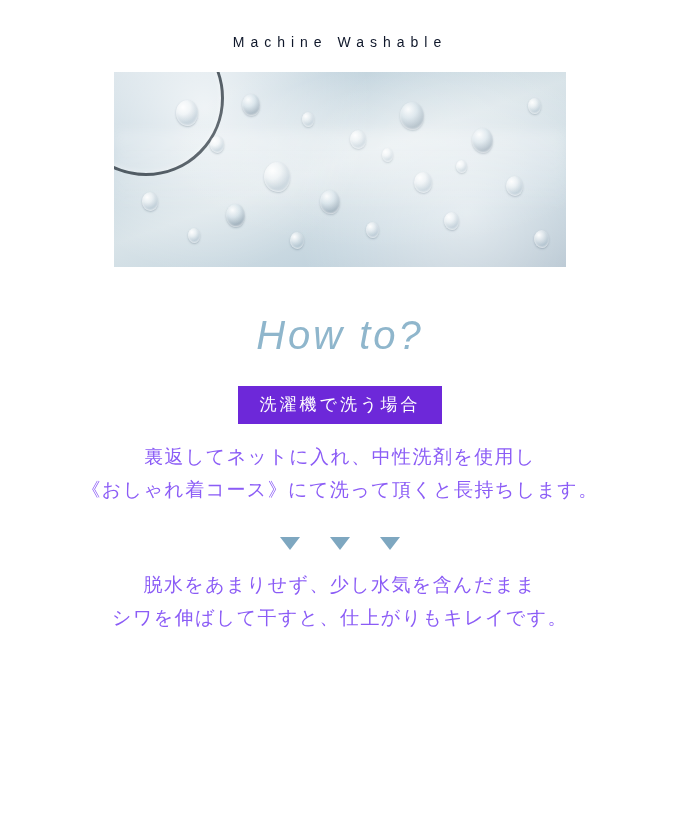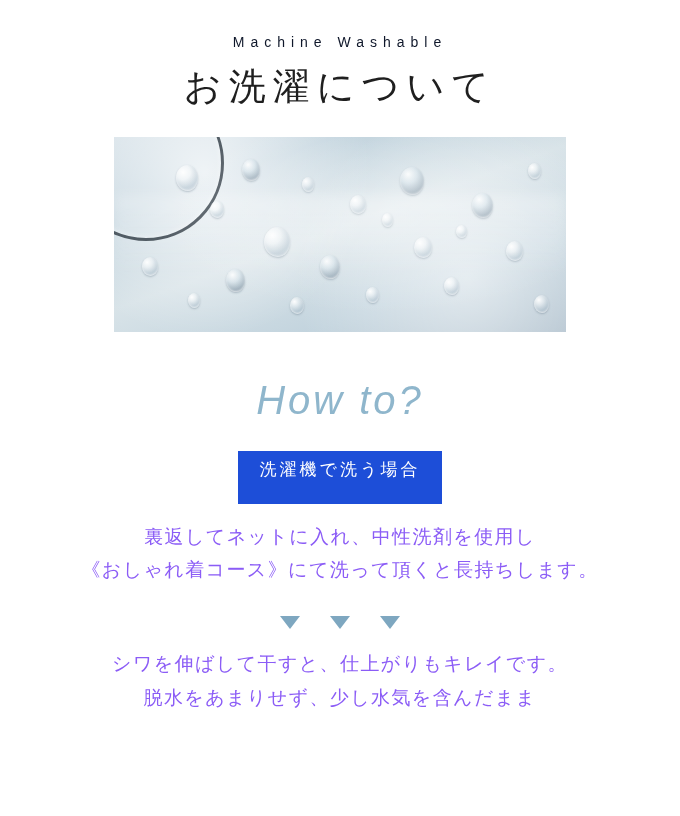--- a/index.html
+++ b/index.html
@@ -99,25 +99,25 @@
     font-weight: 400;
   }
 
   
   .label-wrap {
     display: flex;
     justify-content: center;
   }
   .label {
     display: inline-block;
-    background: #1d4ed8;
+    background: #6d28d9;
     color: #ffffff;
     font-size: 17px;
     letter-spacing: 3px;
-    padding: 7px 22px 23px 22px;
+    padding: 7px 22px 8px 22px;
     font-family: "Liberation Serif", serif;
   }
   .label-1 { margin-top: 28px; }
   .label-2 { margin-top: 36px; }
 
   
   .body-text {
     text-align: center;
     font-size: 19px;
     line-height: 1.75;
@@ -142,21 +142,20 @@
   }
 
   .final-text { margin-top: 18px; }
 </style>
 </head>
 <body>
 
 <div class="page">
 
   <div class="eyebrow">Machine Washable</div>
-  <h1 class="main-title">お洗濯について</h1>
 
   <div class="hero">
     <div class="band"></div>
     <div class="arc"></div>
 
     <div class="drop" style="left:62px;  top:28px;  width:22px; height:26px;"></div>
     <div class="drop" style="left:96px;  top:64px;  width:14px; height:17px;"></div>
     <div class="drop dark" style="left:128px; top:22px;  width:18px; height:22px;"></div>
     <div class="drop" style="left:150px; top:90px;  width:26px; height:30px;"></div>
     <div class="drop" style="left:188px; top:40px;  width:12px; height:15px;"></div>
@@ -192,17 +191,17 @@
 
 
 
   <div class="tri-row">
     <span class="tri"></span>
     <span class="tri"></span>
     <span class="tri"></span>
   </div>
 
   <div class="body-text final-text">
+    <span class="line">脱水をあまりせず、少し水気を含んだまま</span>
     <span class="line">シワを伸ばして干すと、仕上がりもキレイです。</span>
-    <span class="line">脱水をあまりせず、少し水気を含んだまま</span>
   </div>
 
 </div>
 
 </body></html>

